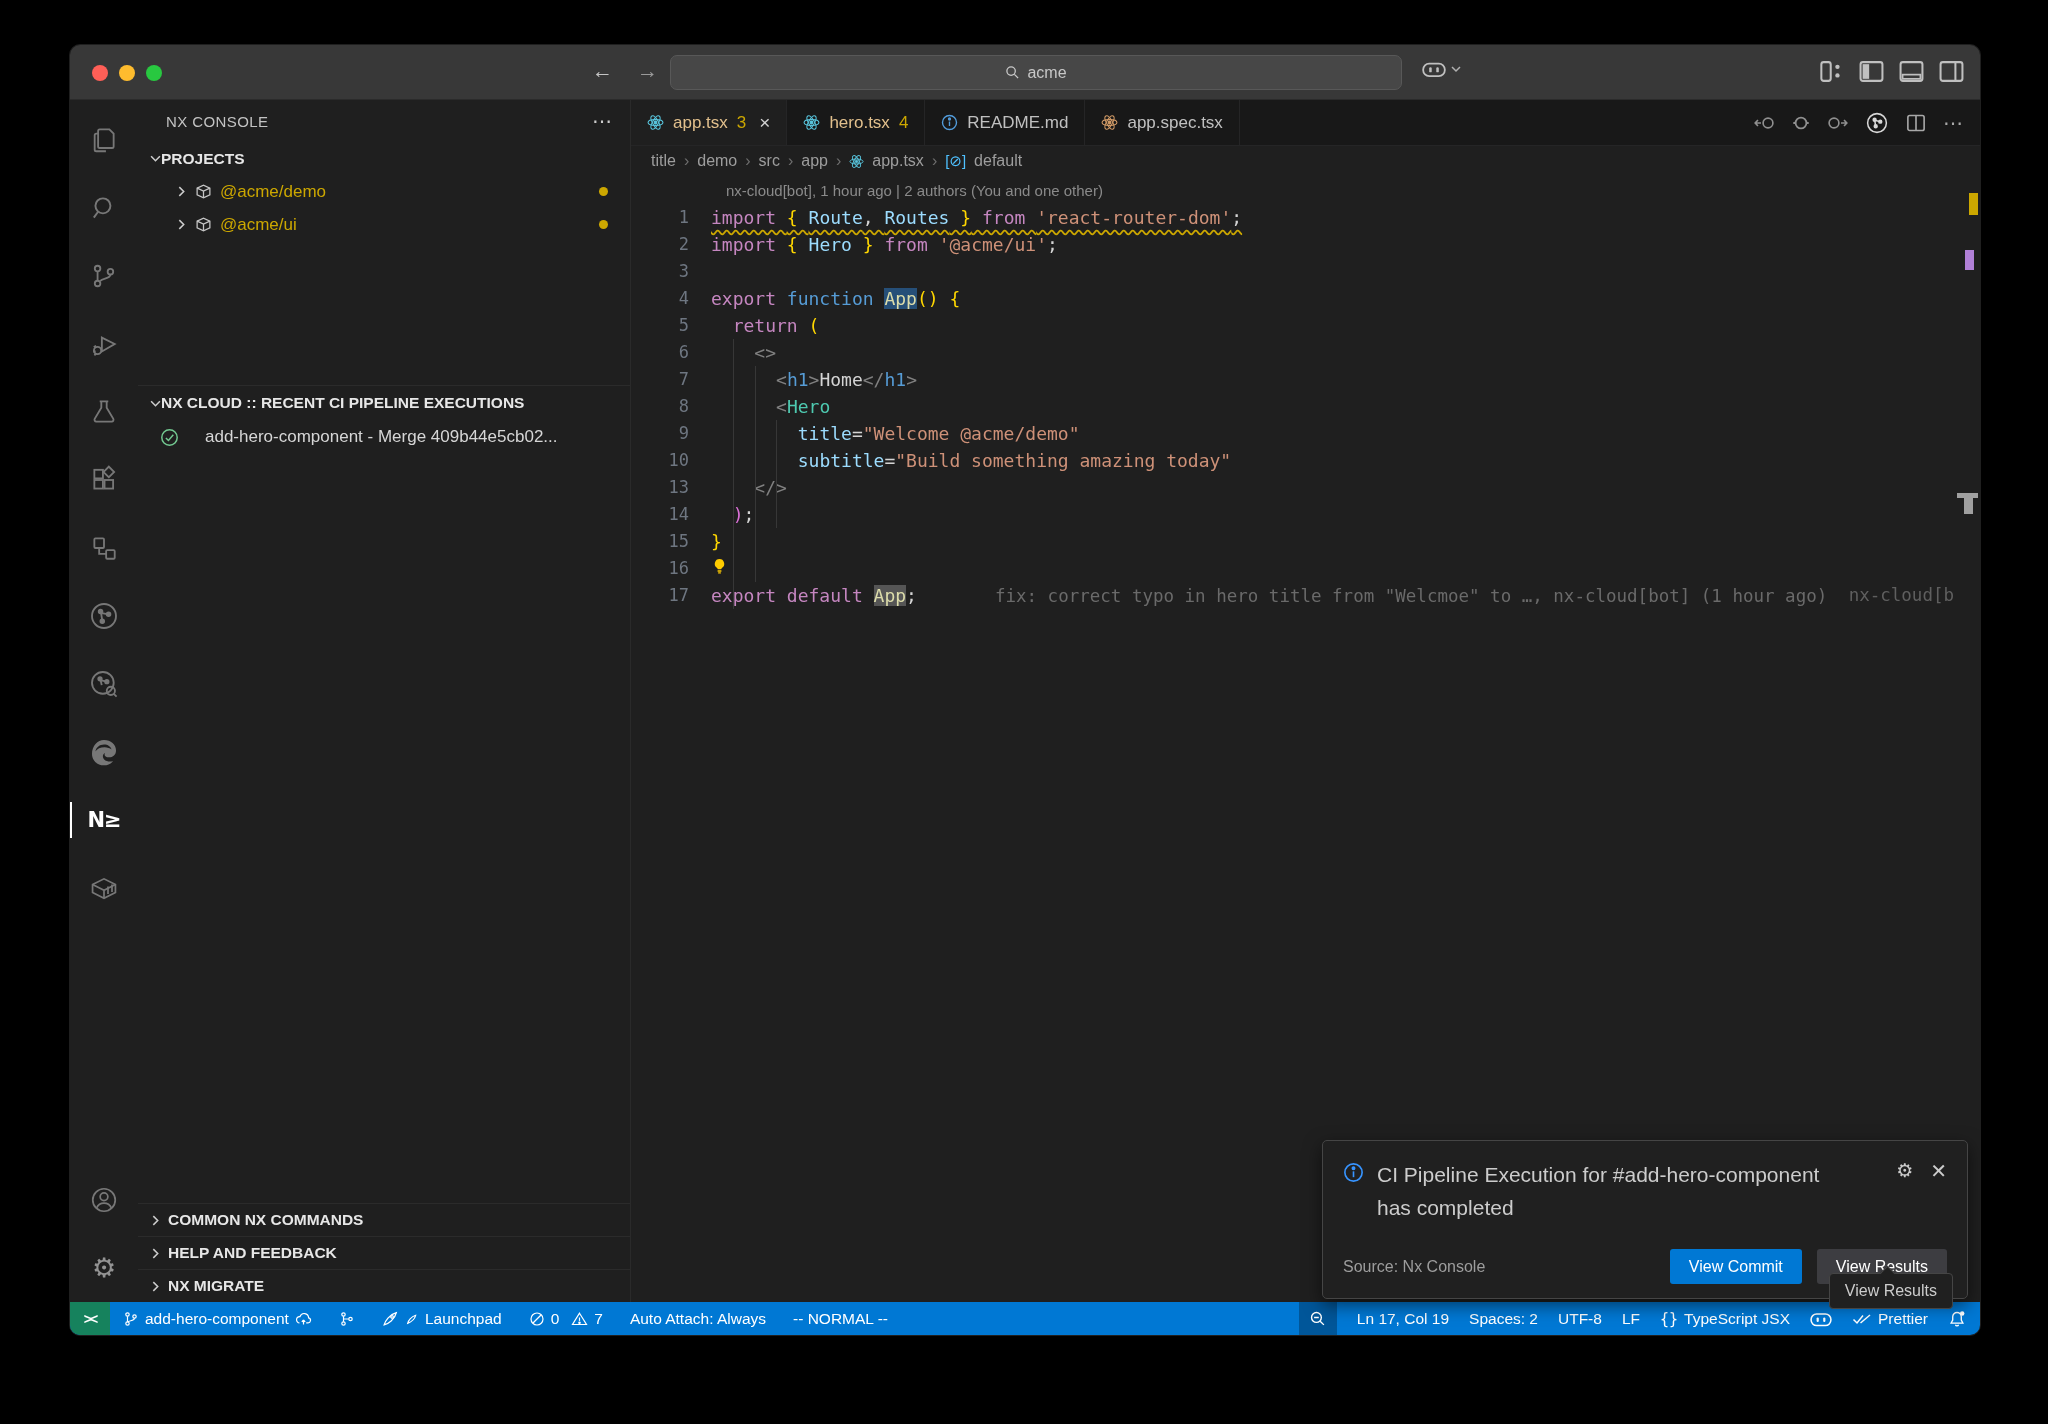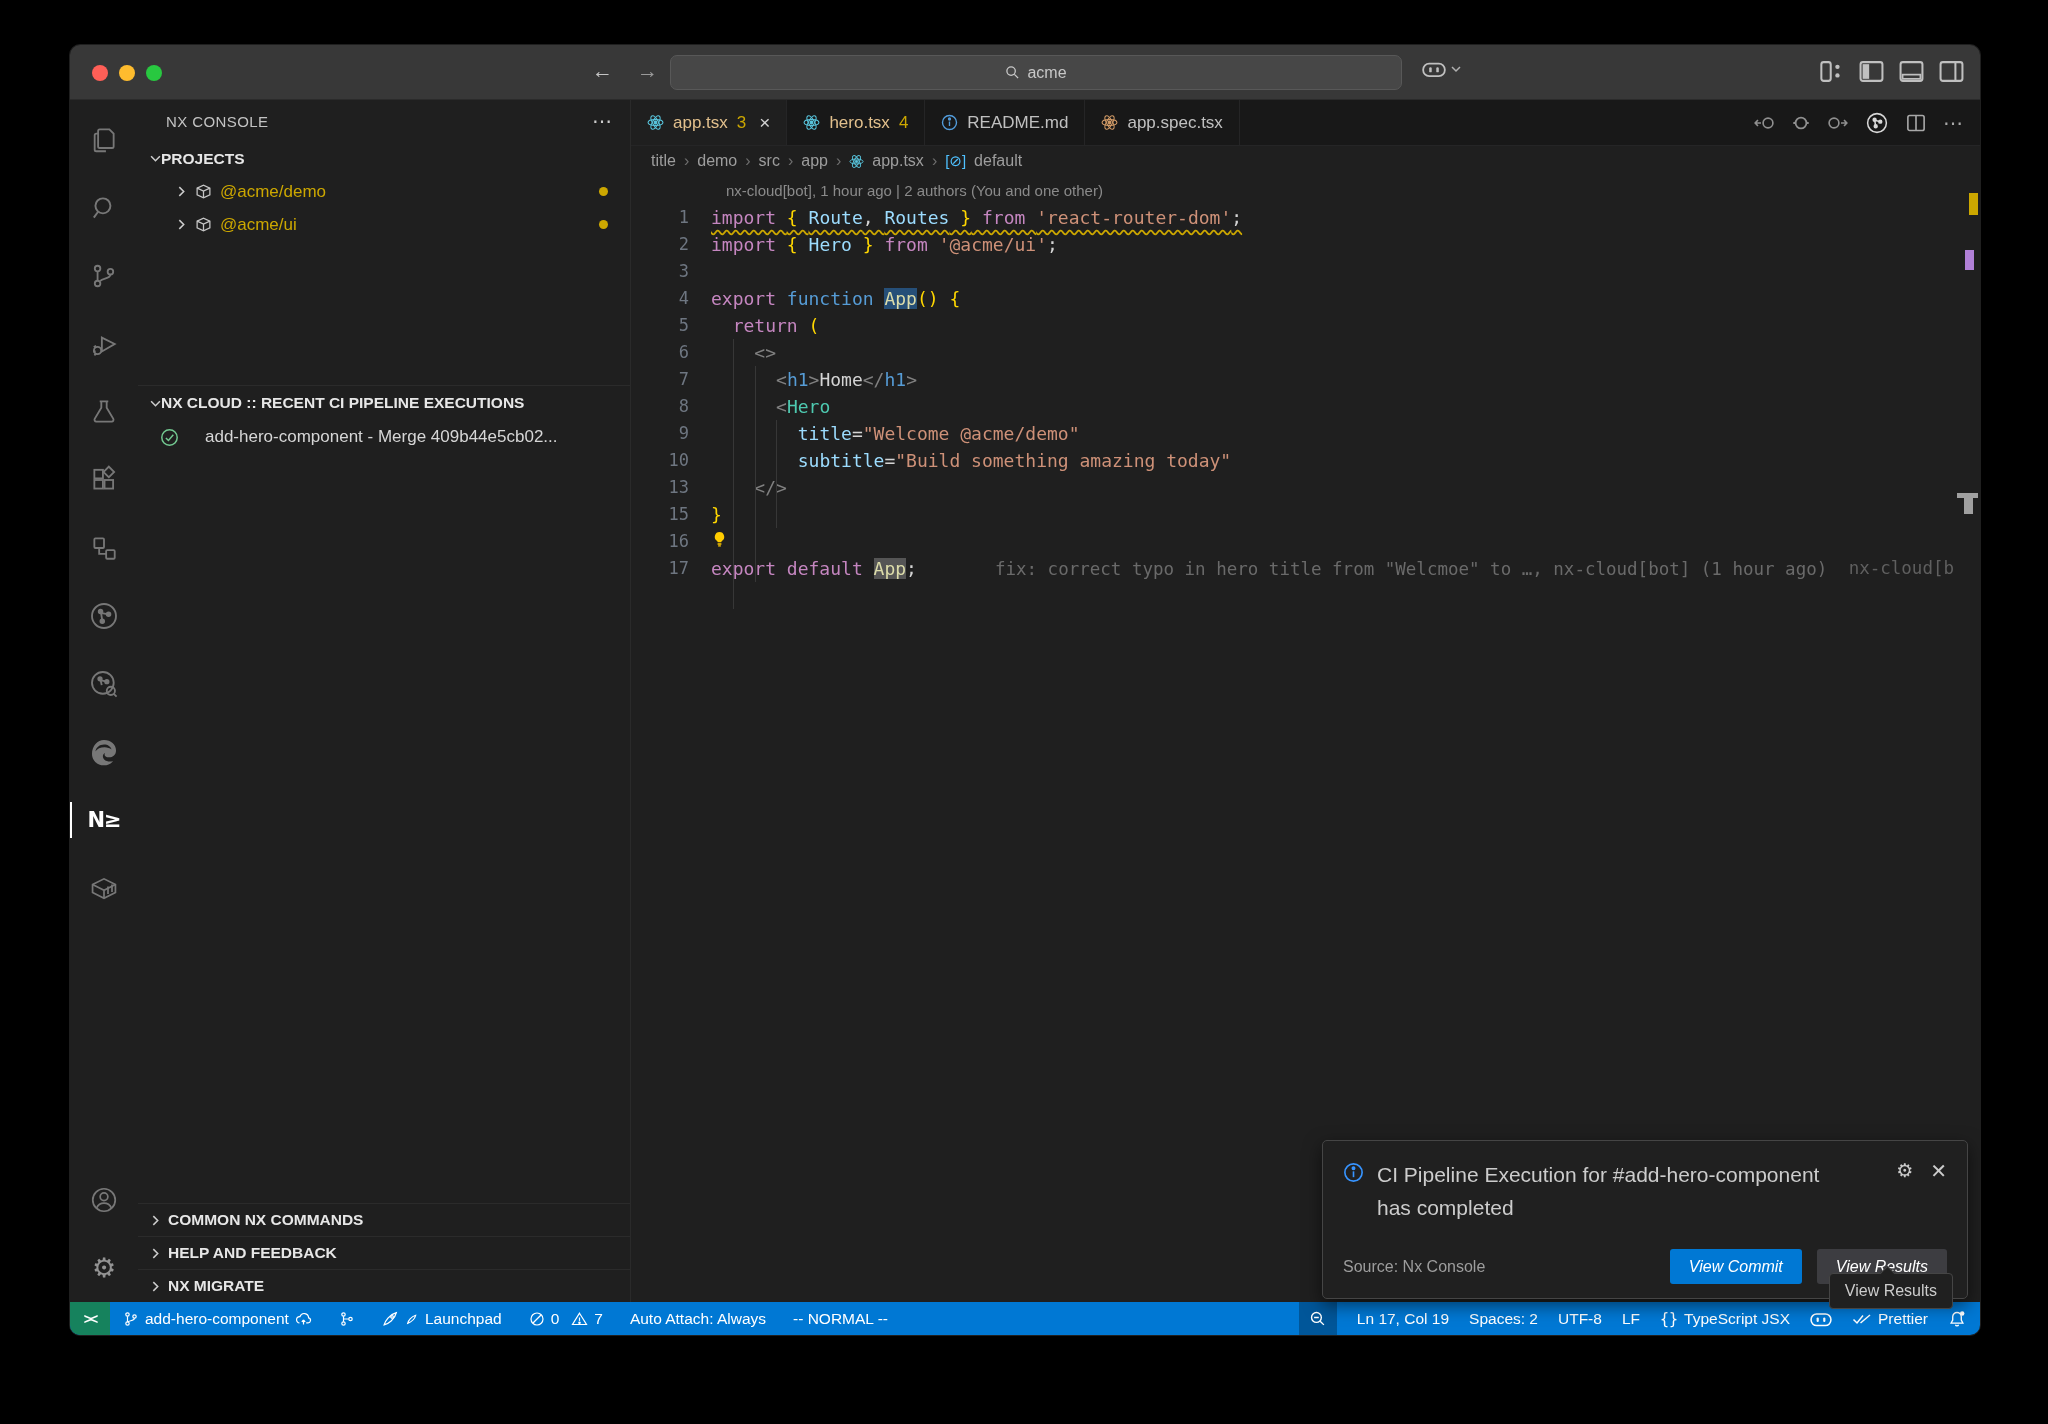--- a/index.html
+++ b/index.html
@@ -108,21 +108,21 @@
   .toast { position:absolute; right:12px; bottom:36px; width:646px; height:159px; background:#202020;
            border:1px solid #454545; border-radius:5px; box-shadow:0 6px 18px rgba(0,0,0,.55);
            padding:18px 20px 14px 20px; z-index:40; display:flex; flex-direction:column; }
   .toast-row1 { display:flex; gap:13px; }
   .toast-msg { width:470px; color:#cccccc; font-size:21px; line-height:1.55; }
   .toast-icons { margin-left:auto; display:flex; gap:17px; color:#cccccc; align-items:flex-start; }
   .toast-gear { font-size:19px; }
   .toast-close { font-size:20px; }
   .toast-row2 { margin-top:auto; display:flex; align-items:center; }
   .toast-src { color:#9d9d9d; font-size:16px; }
-  .toast-btns { margin-left:auto; display:flex; gap:15px;font-style:italic; }
+  .toast-btns { margin-left:auto; display:flex; gap:15px; }
   .btn { height:35px; padding:0 19px; display:flex; align-items:center; font-size:16px; color:#fff; border-radius:3px; }
   .btn-primary { background:#0078d4; }
   .btn-secondary { background:#3d3d41; }
 
   .tooltip { position:absolute; right:27px; bottom:26px; height:36px; padding:0 15px; display:flex; align-items:center;
              background:#202020; border:1px solid #454545; border-radius:4px; color:#cccccc; font-size:16px; z-index:50; }
   .tooltip::before { content:""; position:absolute; left:52px; top:-6px; width:10px; height:10px; background:#202020;
                      border-left:1px solid #454545; border-top:1px solid #454545; transform:rotate(45deg); }
 
   svg { overflow:visible; }
@@ -451,20 +451,21 @@
               <div class="code-line"><span class="ln">2</span><span class="lc"><span><span class="tk-kw">import </span><span class="tk-by">{ </span><span class="tk-vb">Hero</span><span class="tk-by"> }</span><span class="tk-kw"> from </span><span class="tk-st">'@acme/ui'</span><span class="tk-pl">;</span></span></span></div>
               <div class="code-line"><span class="ln">3</span><span class="lc"><span></span></span></div>
               <div class="code-line"><span class="ln">4</span><span class="lc"><span><span class="tk-kw">export </span><span class="tk-kb">function </span><span class="tk-fn hb">App</span><span class="tk-by">()</span><span class="tk-pl"> </span><span class="tk-by">{</span></span></span></div>
               <div class="code-line"><span class="ln">5</span><span class="lc"><span><span class="tk-pl">  </span><span class="tk-kw">return</span><span class="tk-pl"> </span><span class="tk-by">(</span></span></span></div>
               <div class="code-line"><span class="ln">6</span><span class="lc"><span><span class="tk-pl">    </span><span class="tk-an">&lt;&gt;</span></span></span></div>
               <div class="code-line"><span class="ln">7</span><span class="lc"><span><span class="tk-pl">      </span><span class="tk-an">&lt;</span><span class="tk-tg">h1</span><span class="tk-an">&gt;</span><span class="tk-pl">Home</span><span class="tk-an">&lt;/</span><span class="tk-tg">h1</span><span class="tk-an">&gt;</span></span></span></div>
               <div class="code-line"><span class="ln">8</span><span class="lc"><span><span class="tk-pl">      </span><span class="tk-an">&lt;</span><span class="tk-cp">Hero</span></span></span></div>
               <div class="code-line"><span class="ln">9</span><span class="lc"><span><span class="tk-pl">        </span><span class="tk-at">title</span><span class="tk-pl">=</span><span class="tk-st">"Welcome @acme/demo"</span></span></span></div>
               <div class="code-line"><span class="ln">10</span><span class="lc"><span><span class="tk-pl">        </span><span class="tk-at">subtitle</span><span class="tk-pl">=</span><span class="tk-st">"Build something amazing today"</span></span></span></div>
               <div class="code-line"><span class="ln">13</span><span class="lc"><span><span class="tk-pl">    </span><span class="tk-an">&lt;/&gt;</span></span></span></div>
+              <div class="code-line"><span class="ln">14</span><span class="lc"><span><span class="tk-pl">  </span><span class="tk-bp">)</span><span class="tk-pl">;</span></span></span></div>
               <div class="code-line"><span class="ln">15</span><span class="lc"><span><span class="tk-by">}</span></span></span></div>
               <div class="code-line"><span class="ln">16</span><span class="lc"><span class="bulbwrap"><svg width="17" height="17" viewBox="0 0 16 16">
                       <path fill="#ffcc00" d="M8 1a4.5 4.5 0 0 1 2.5 8.2c-.5.4-.8.9-.9 1.4H6.4c-.1-.5-.4-1-.9-1.4A4.5 4.5 0 0 1 8 1z"></path>
                       <rect x="6" y="11.5" width="4" height="1.4" rx=".7" fill="#ffcc00"></rect>
                       <rect x="6.6" y="13.5" width="2.8" height="1.2" rx=".6" fill="#ffcc00"></rect>
                     </svg></span><span></span></span></div>
               <div class="code-line"><span class="ln">17</span><span class="lc"><span><span class="tk-kw">export </span><span class="tk-kw">default </span><span class="tk-fn hg">App</span><span class="tk-pl">;</span></span><span class="inline-blame">fix: correct typo in hero title from "Welcmoe" to …, nx-cloud[bot] (1 hour ago)</span></span><span class="right-clip">nx-cloud[b</span></div>
             </div>
           <div class="guide" style="left:102px; top:163px; height:270px;"></div>
           <div class="guide" style="left:124px; top:190px; height:216px;"></div>

